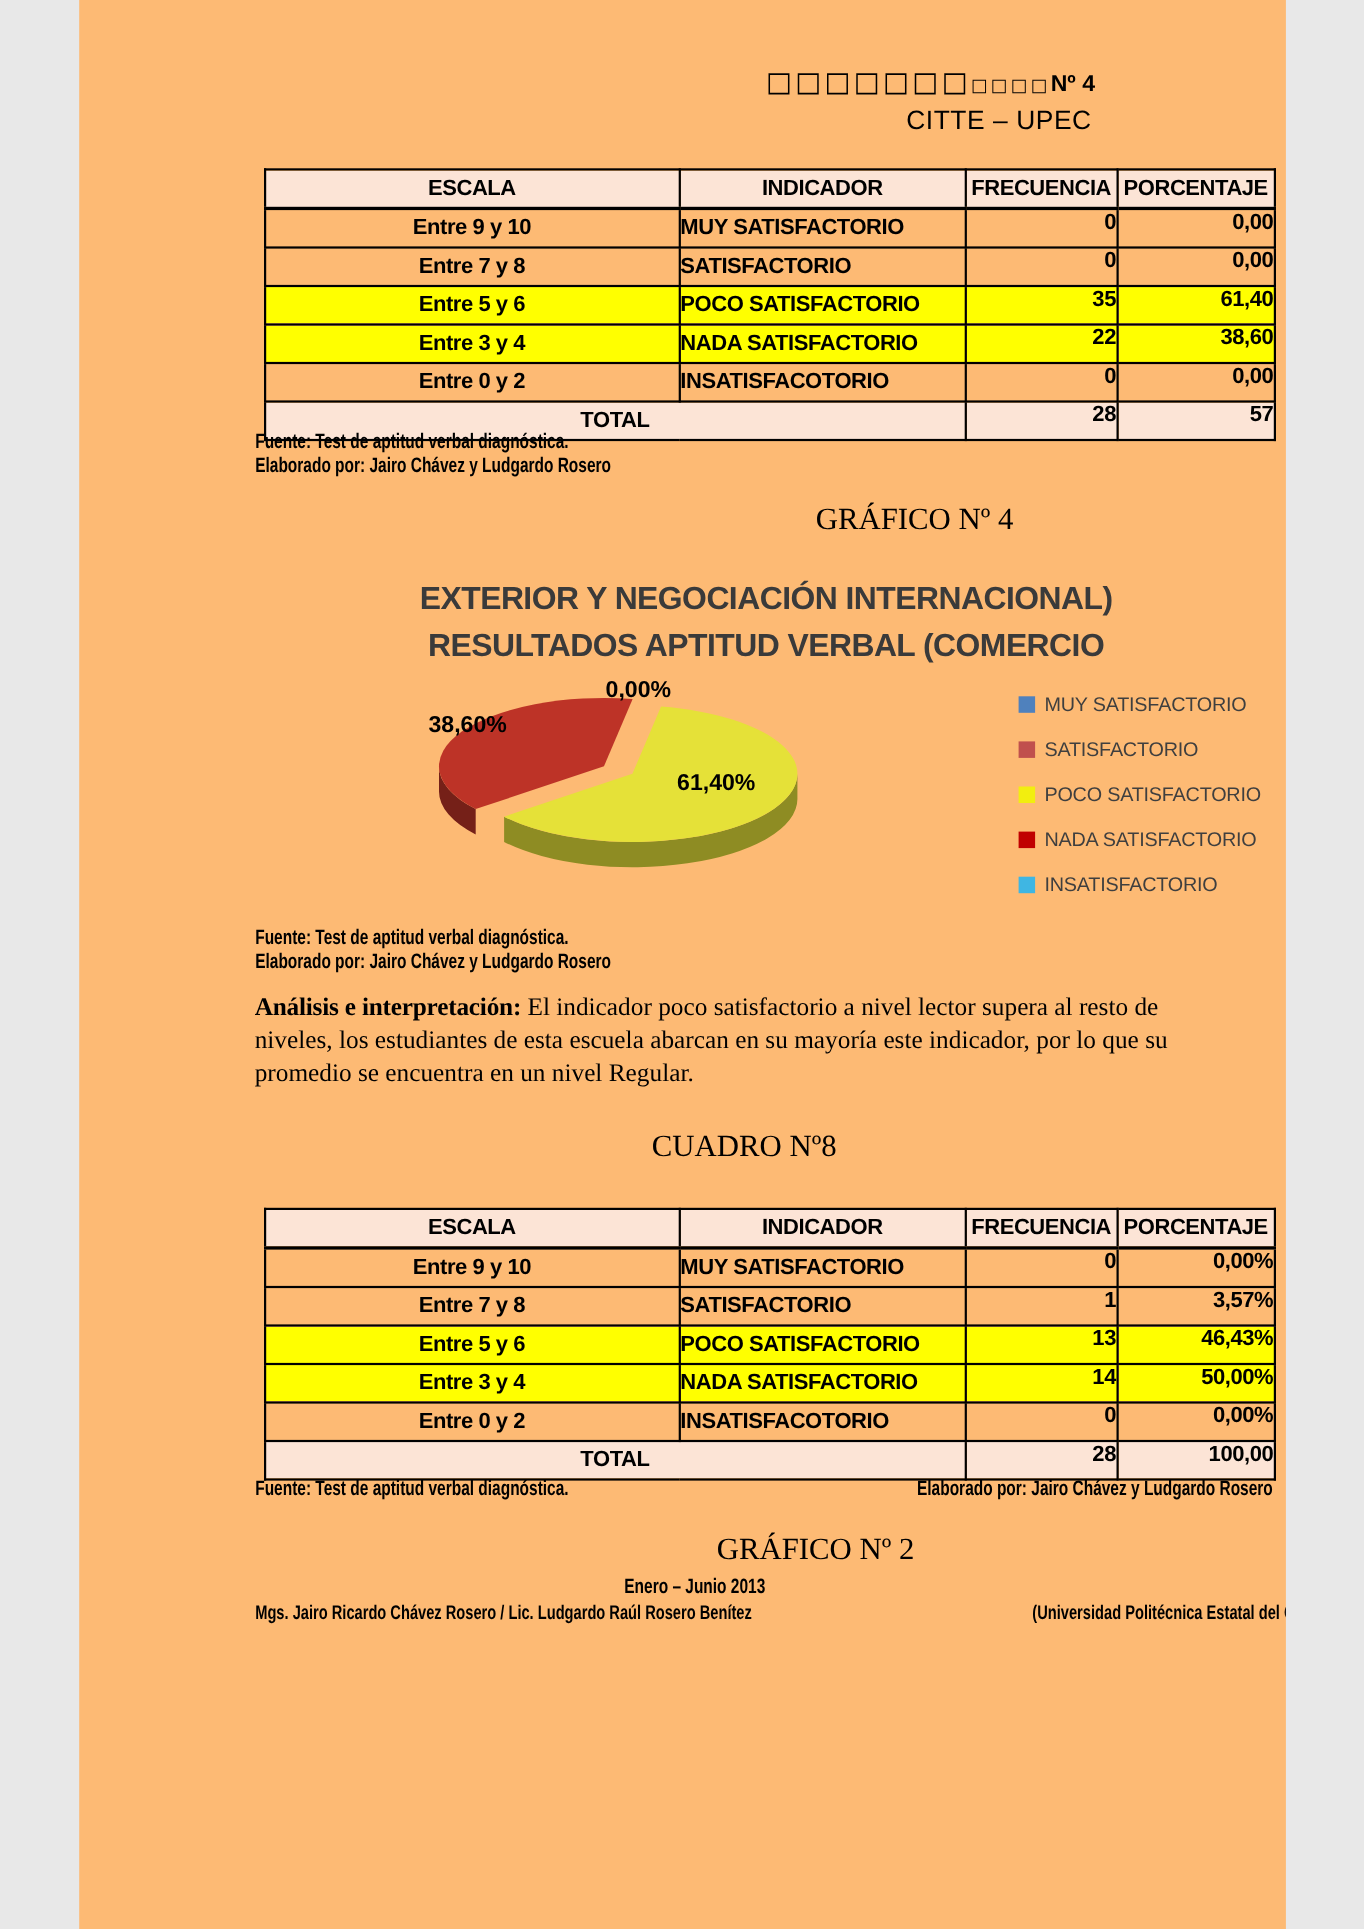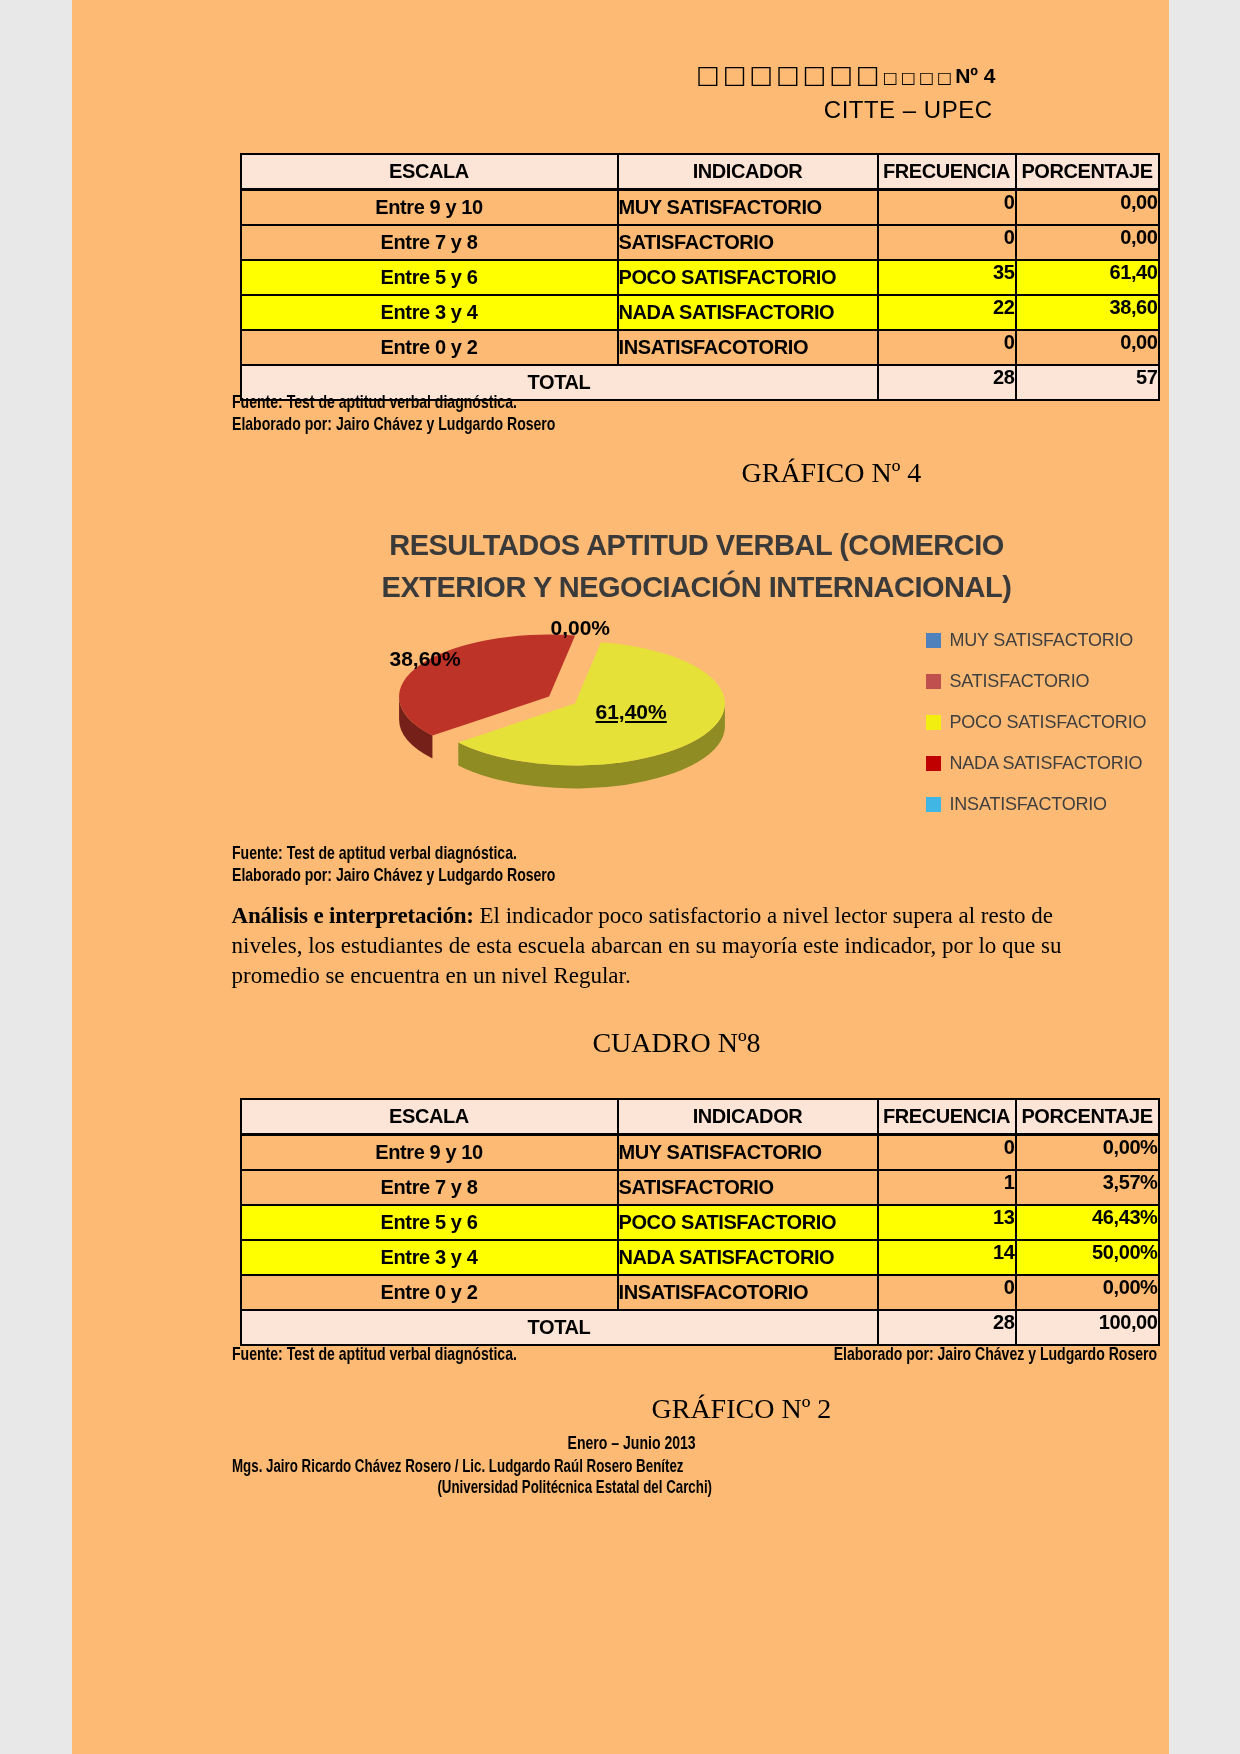--- a/index.html
+++ b/index.html
@@ -39,37 +39,37 @@
   .src1{left:160px;top:391px;} .src2{left:160px;top:842px;}
   .src3{left:160px;top:1343px;width:926px;display:flex;justify-content:space-between;font-size:19px;}
 
   
   .gr-heading{font-family:"Liberation Serif",serif;font-weight:normal;font-size:28px;white-space:nowrap;}
   .g4{left:670px;top:457px;} .g5{left:580px;top:1393px;}
   .chart-title{left:270px;top:524px;width:710px;text-align:center;font-weight:bold;font-size:29px;
         line-height:42px;letter-spacing:-.5px;color:#3a3a3a;}
   #pie-svg{position:absolute;left:300px;top:600px;width:420px;height:200px;}
   .plabel{position:absolute;font-weight:bold;font-size:21px;white-space:nowrap;}
-  .plabel-0{left:479px;top:616px;} .plabel-1{left:318px;top:647px;} .plabel-2{left:524px;top:700px;text-decoration:underline;}
+  .plabel-0{left:479px;top:616px;} .plabel-1{left:318px;top:647px;} .plabel-2{left:544px;top:700px;}
   .legend{left:854px;top:630px;list-style:none;margin:0;padding:0;}
   .legend li{display:flex;align-items:center;height:20px;margin-bottom:21px;}
   .legend .sw{width:15px;height:15px;margin-right:9px;flex:none;}
   .legend .lbl{font-size:18px;color:#3f3f3f;letter-spacing:-.2px;white-space:nowrap;}
 
   
   .analysis{left:160px;top:901px;width:868px;font-family:"Liberation Serif",serif;font-size:23px;line-height:30px;}
   .analysis b{letter-spacing:-.2px;}
 
   
   .c8-head{left:160px;top:1027px;width:890px;text-align:center;}
   .c8-sub{left:160px;top:1052px;width:890px;text-align:center;}
 
   
   .foot-period{left:160px;top:1432px;width:800px;text-align:center;font-size:19px;}
-  .foot-line2{left:160px;top:1456px;width:790px;display:flex;justify-content:space-between;font-size:18px;flex-direction:column;}
+  .foot-line2{left:160px;top:1456px;width:790px;display:flex;justify-content:space-between;font-size:18px;}
 </style>
 </head>
 <body>
 
 <div class="page">
 
   <div class="abs hdr-boxes">
     <span class="box-lg">□□□□□□□</span><span class="box-sm">□□□□</span><span class="pageno">Nº 4</span>
   </div>
   <div class="abs hdr-org">CITTE – UPEC</div>
@@ -128,22 +128,22 @@
       </tbody>
   </table>
 
   <div class="abs src src1">
     <div><span class="narrow" style="font-size:19px;">Fuente: Test de aptitud verbal diagnóstica.</span></div>
     <div><span class="narrow" style="font-size:19px;">Elaborado por: Jairo Chávez y Ludgardo Rosero</span></div>
   </div>
 
   <div class="abs gr-heading g4">GRÁFICO Nº 4</div>
   <div class="abs chart-title">
+    <div>EXTERIOR Y NEGOCIACIÓN INTERNACIONAL)</div>
     <div>RESULTADOS APTITUD VERBAL (COMERCIO</div>
-    <div>EXTERIOR Y NEGOCIACIÓN INTERNACIONAL)</div>
   </div>
 
   <svg id="pie-svg" viewBox="0 0 420 200">
       <path d="M 352.92177915462094 103.42791390710717 L 352.92177915462094 126.42791390710717 A 150 62 0 0 1 86.28401107204866 165.41213053213895 L 86.28401107204866 142.41213053213895 A 150 62 0 0 0 352.92177915462094 103.42791390710717 Z" fill="rgb(142,140,35)"></path>
       <path d="M 60.44045276280673 135.55630271792464 L 60.44045276280673 158.55630271792464 A 150 62 0 0 1 27.078220845379036 119.57208609289286 L 27.078220845379036 96.57208609289286 A 150 62 0 0 0 60.44045276280673 135.55630271792464 Z" fill="rgb(117,32,24)"></path>
       <path d="M 202.92177915462096 103.42791390710717 L 228.96900580466053 42.36983322035027 A 150 62 0 1 1 86.28401107204866 142.41213053213895 Z" fill="#E5E138"></path>
       <path d="M 177.07822084537904 96.57208609289285 L 60.44045276280673 135.55630271792464 A 150 62 0 0 1 203.12544749541854 35.514005406135944 Z" fill="#BD3327"></path>
     </svg>
   <div class="plabel plabel-0">0,00%</div>
   <div class="plabel plabel-1">38,60%</div>

